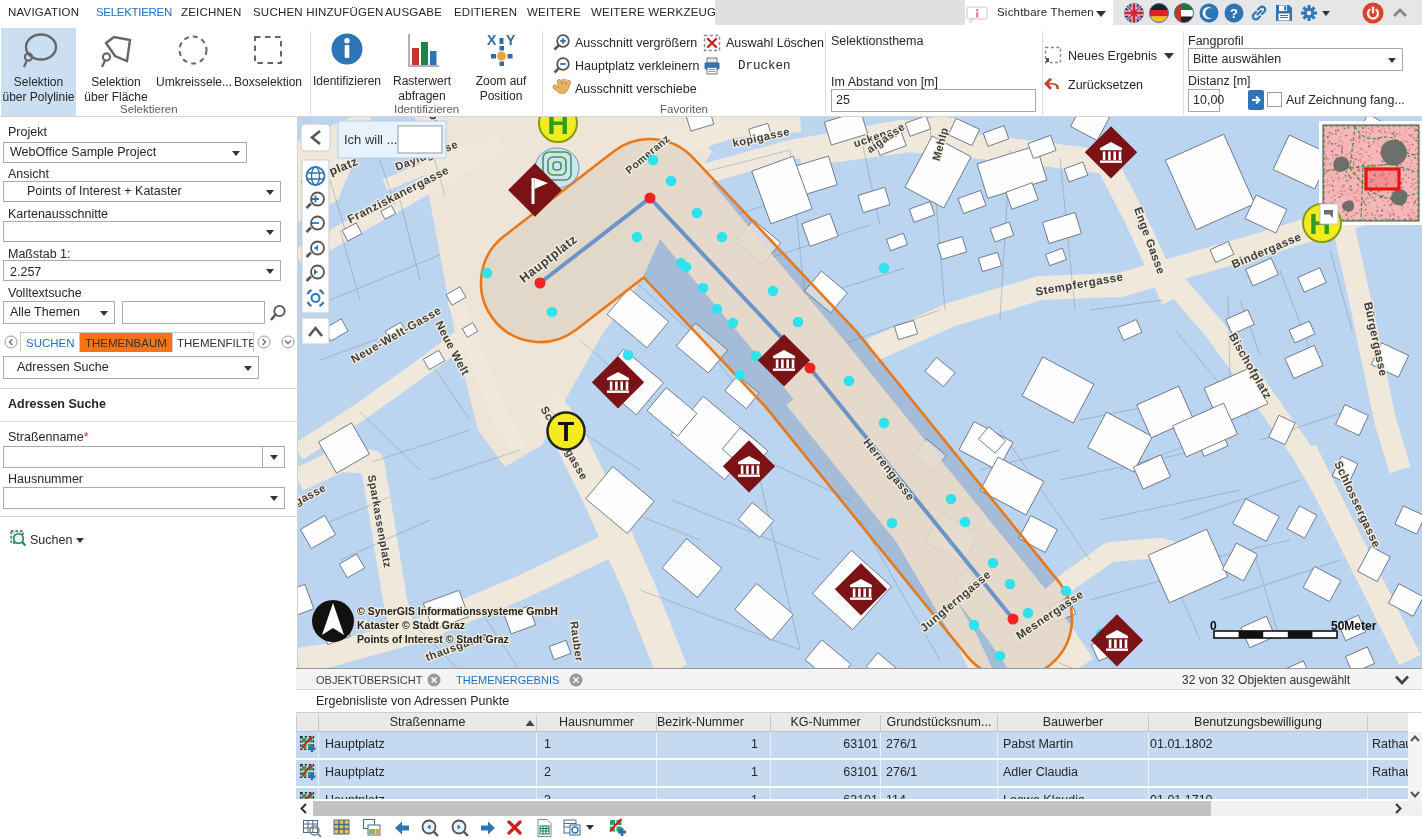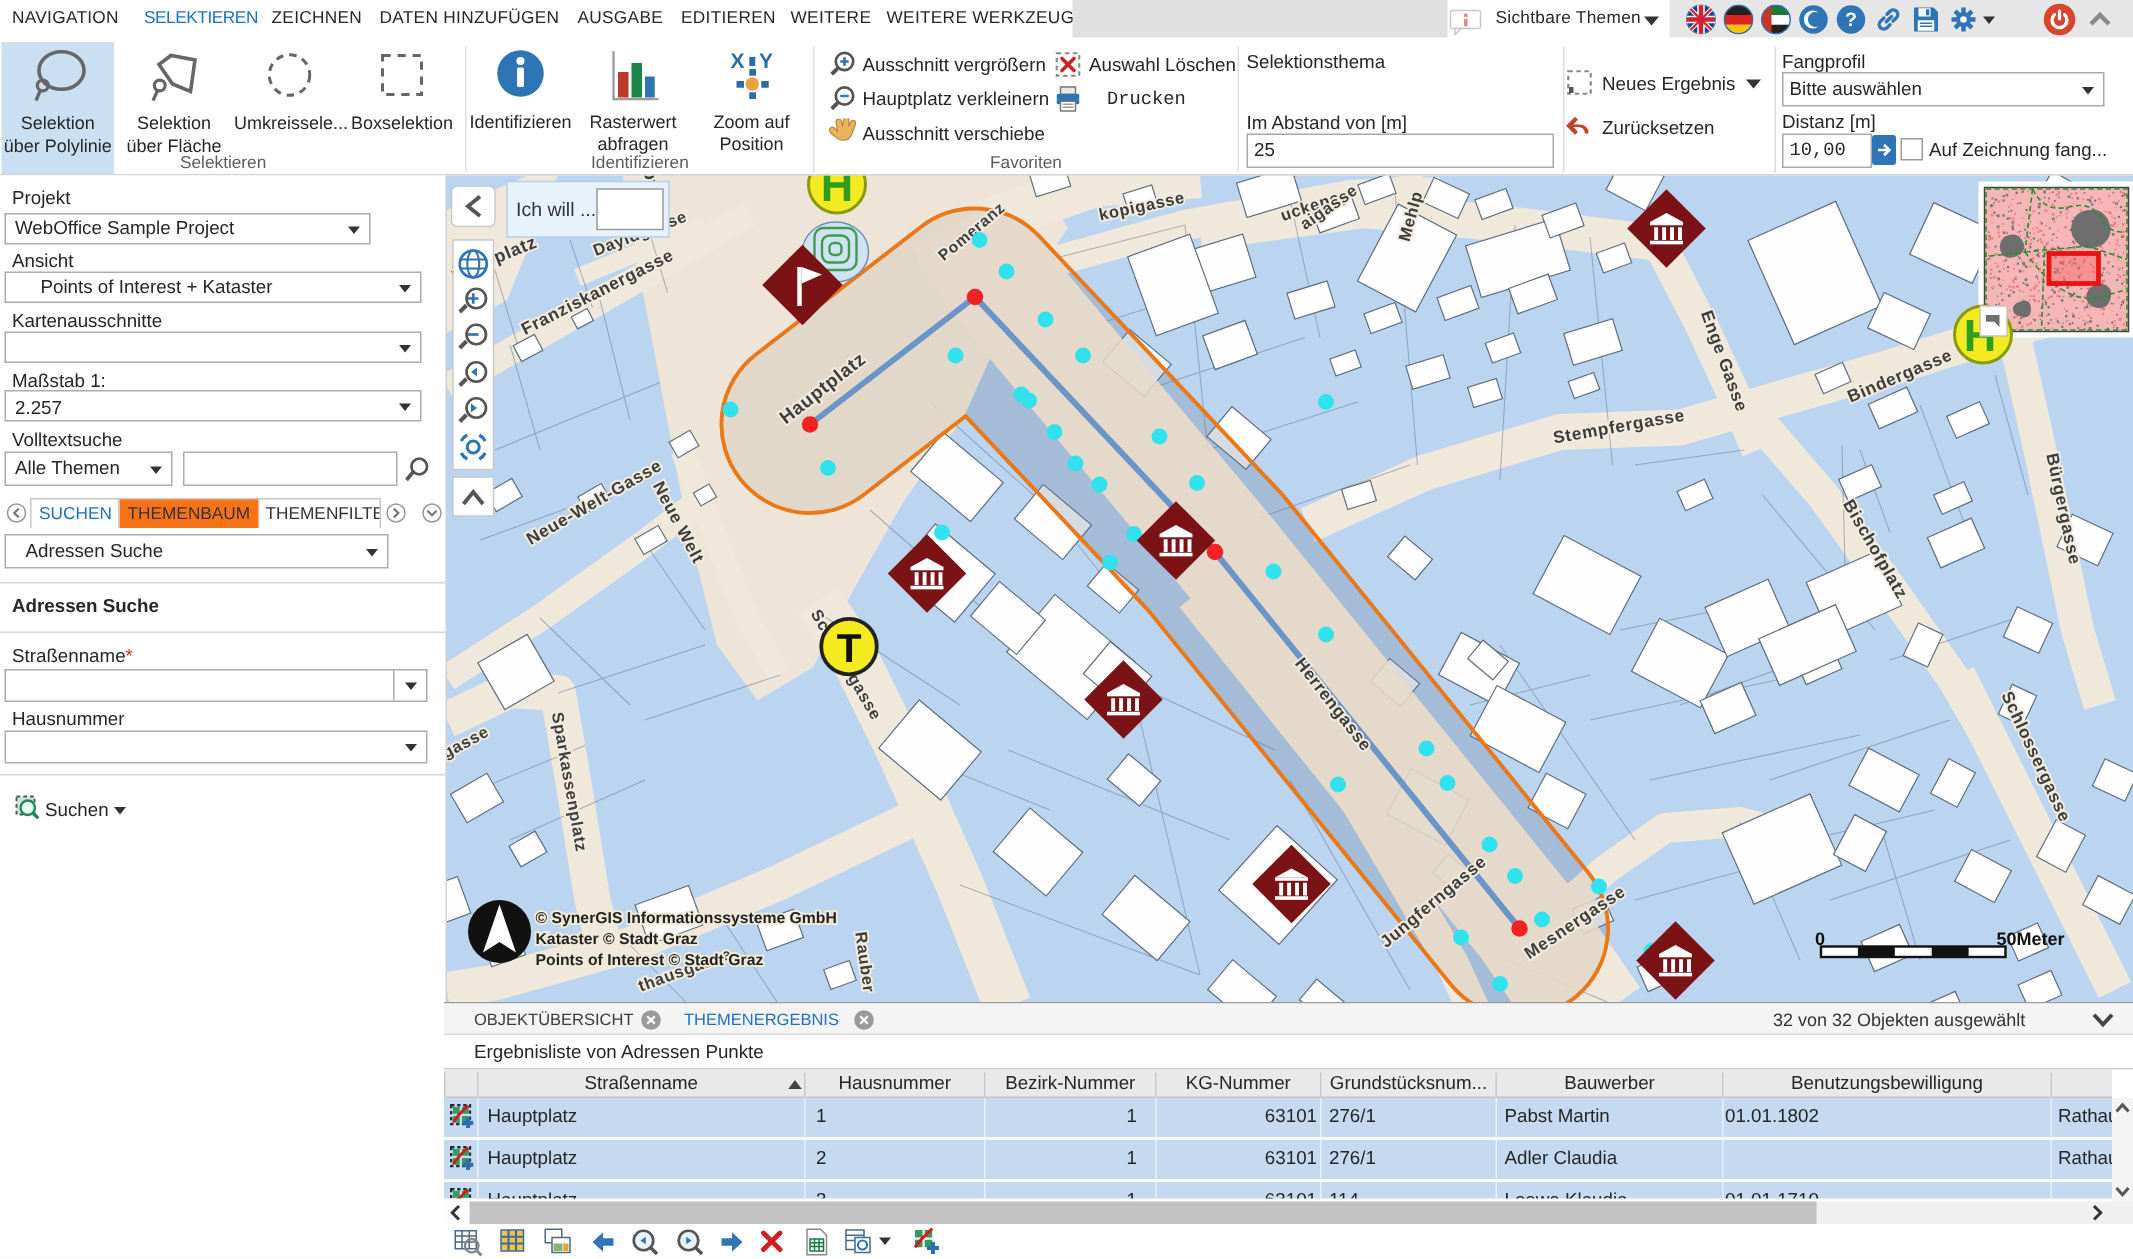--- a/index.html
+++ b/index.html
@@ -28,21 +28,21 @@
 <div id="stage">
 
 <div id="tabbar">
 
  <span class="tab" style="left:8px;">NAVIGATION</span>
 
  <span class="tab" style="left:96px;color:#1e70c1;letter-spacing:-0.3px;">SELEKTIEREN</span>
 
  <span class="tab" style="left:181px;">ZEICHNEN</span>
 
- <span class="tab" style="left:253px;">DATEN HINZUFÜGEN</span>
+ <span class="tab" style="left:253px;">SUCHEN HINZUFÜGEN</span>
 
  <span class="tab" style="left:385px;">AUSGABE</span>
 
  <span class="tab" style="left:454px;">EDITIEREN</span>
 
  <span class="tab" style="left:527px;">WEITERE</span>
 
  <span class="tab" style="left:591px;">WEITERE WERKZEUGE</span>
 
  <div class="abs" style="left:715px;top:0;width:250px;height:25px;background:#e0e0e0;"></div>
@@ -286,21 +286,21 @@
  </div>
  <div class="smalllab" style="left:1068px;top:51px;">Zurücksetzen</div>
  <div class="vsep" style="left:1183px;"></div>
 
  <div class="smalllab" style="left:1188px;top:7px;">Fangprofil</div>
  <div class="combo" style="left:1188px;top:21px;width:215px;height:23px;border-color:#a8a8a8;">
    <span style="position:absolute;left:4px;top:3px;">Bitte auswählen</span>
         <span class="arr"></span>
  </div>
  <div class="smalllab" style="left:1188px;top:47px;">Distanz [m]</div>
- <div class="combo" style="left:1188px;top:62px;width:60px;height:23px;border-color:#a8a8a8;font-family:Liberation Mono, monospace;">
+ <div class="combo" style="left:1188px;top:62px;width:32px;height:23px;border-color:#a8a8a8;">
    <span style="position:absolute;left:4px;top:3px;">10,00</span>
  </div>
 
  <div class="abs" style="left:1248px;top:63px;width:16px;height:20px;background:#2e75b6;border-radius:2px;">
    <svg width="16" height="20" viewBox="0 0 16 20">
           <path d="M4,10 H11 M8,6.5 L11.5,10 L8,13.5" stroke="#fff" stroke-width="1.8" fill="none"></path>
         </svg>
  </div>
 
  <div class="abs" style="left:1267px;top:65px;width:15px;height:15px;background:#fff;border:1px solid #9a9a9a;"></div>
@@ -1581,21 +1581,21 @@
 </div>
 
 <div class="abs" style="left:0;top:22px;width:1126px;height:22px;background:#fff;border-bottom:1px solid #cfcfcf;">
         <span class="abs" style="left:20px;top:3px;">Ergebnisliste von Adressen Punkte</span>
       </div>
 
 <div class="abs" style="left:0;top:44px;width:1112px;height:19px;background:#e9e9e9;border-bottom:1px solid #c4c4c4;">
 <span class="abs" style="left:0px;top:2px;width:22px;border-left:1px solid #c8c8c8;height:16px;">&nbsp;</span>
 <span class="abs" style="left:22px;top:2px;width:218px;text-align:center;border-left:1px solid #c8c8c8;height:16px;overflow:hidden;white-space:nowrap;">Straßenname</span>
 <span class="abs" style="left:240px;top:2px;width:120px;text-align:center;border-left:1px solid #c8c8c8;height:16px;overflow:hidden;white-space:nowrap;">Hausnummer</span>
-<span class="abs" style="left:360px;top:2px;width:114px;text-align:center;border-left:1px solid #c8c8c8;height:16px;overflow:hidden;white-space:nowrap;">Bezirk-Nummer</span>
+<span class="abs" style="left:360px;top:2px;width:114px;border-left:1px solid #c8c8c8;height:16px;overflow:hidden;white-space:nowrap;">Bezirk-Nummer</span>
 <span class="abs" style="left:474px;top:2px;width:110px;text-align:center;border-left:1px solid #c8c8c8;height:16px;overflow:hidden;white-space:nowrap;">KG-Nummer</span>
 <span class="abs" style="left:584px;top:2px;width:117px;text-align:center;border-left:1px solid #c8c8c8;height:16px;overflow:hidden;white-space:nowrap;">Grundstücksnum...</span>
 <span class="abs" style="left:701px;top:2px;width:151px;text-align:center;border-left:1px solid #c8c8c8;height:16px;overflow:hidden;white-space:nowrap;">Bauwerber</span>
 <span class="abs" style="left:852px;top:2px;width:219px;text-align:center;border-left:1px solid #c8c8c8;height:16px;overflow:hidden;white-space:nowrap;">Benutzungsbewilligung</span>
 <span class="abs" style="left:1071px;top:2px;width:41px;border-left:1px solid #c8c8c8;height:16px;">&nbsp;</span>
 <svg class="abs" style="left:229px;top:6px;" width="10" height="8">
           <path d="M5,1 L9.5,7 H0.5 Z" fill="#444"></path>
         </svg>
 </div>
 

